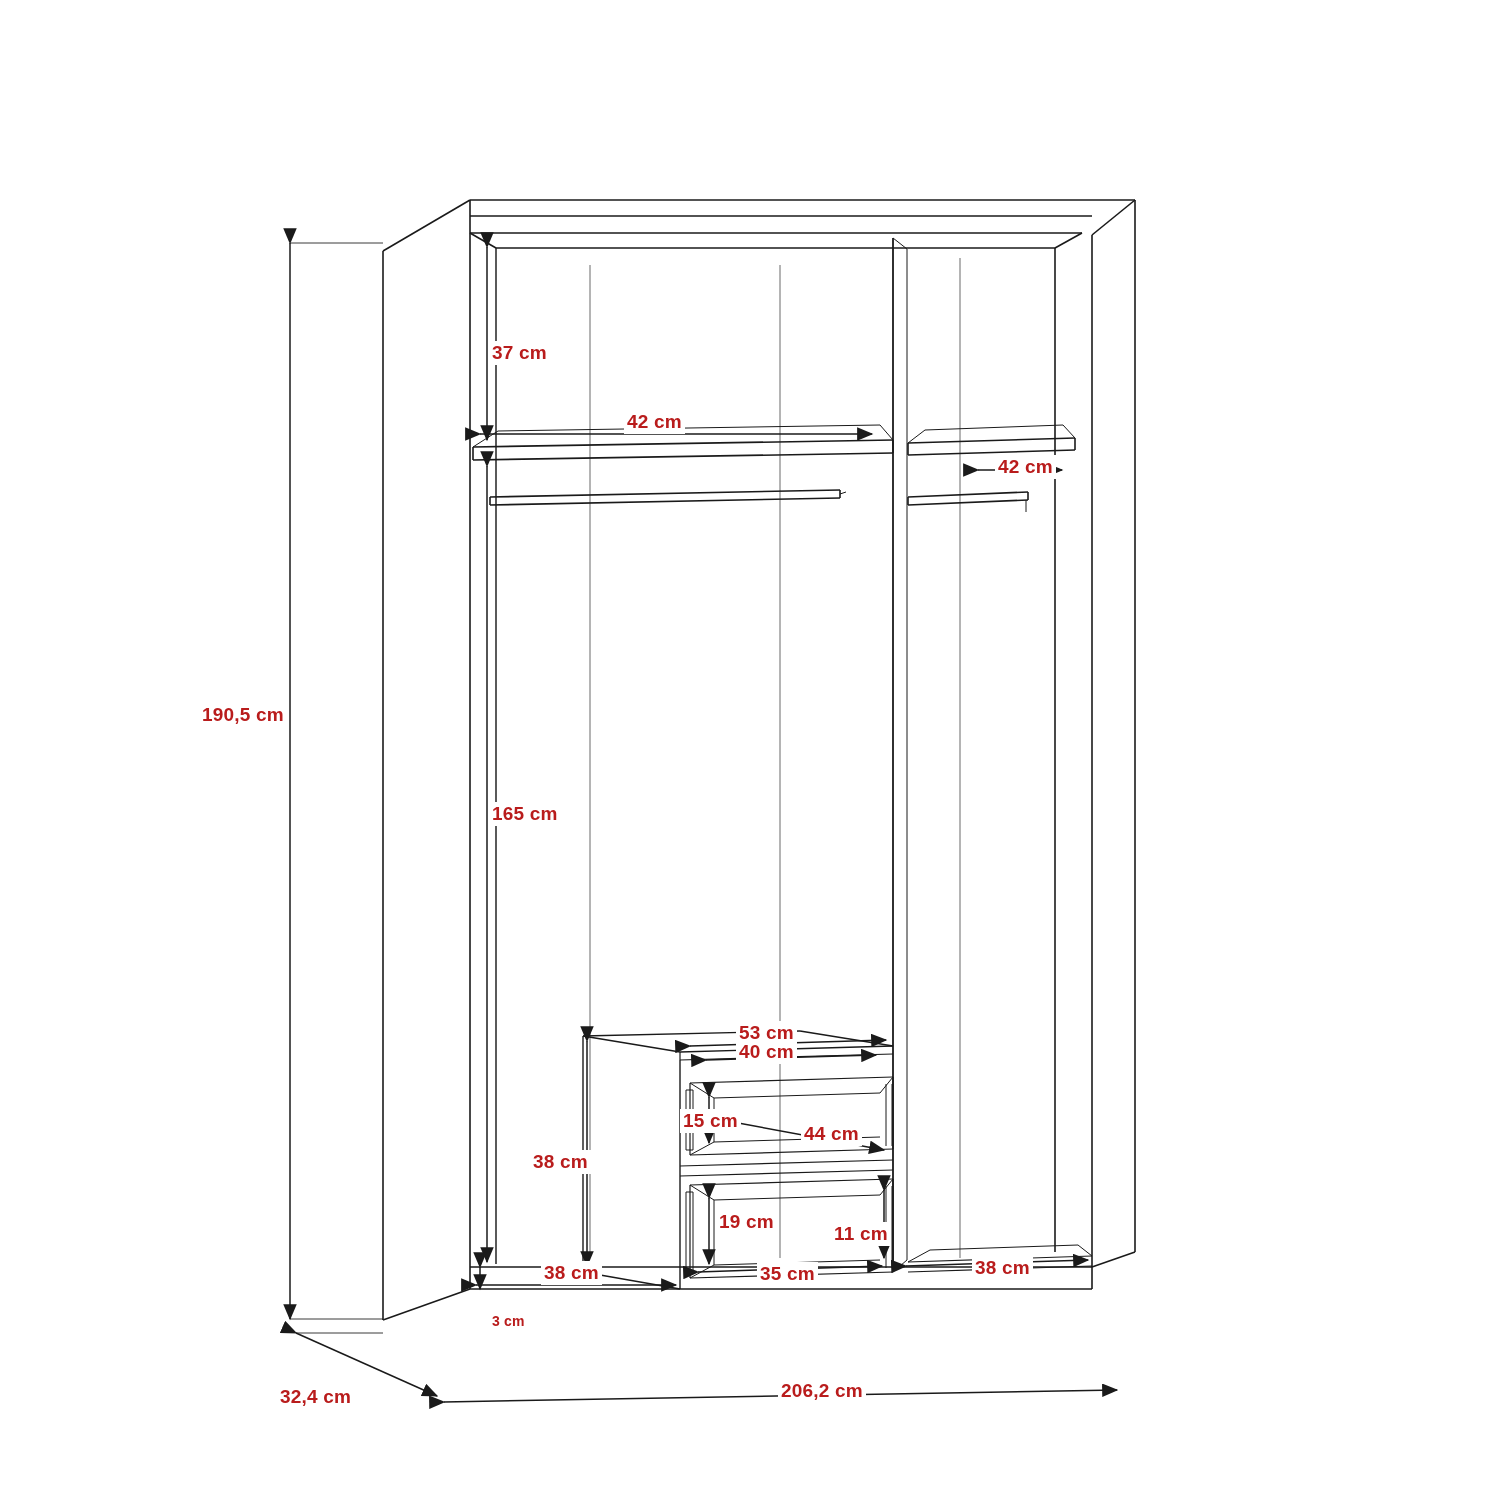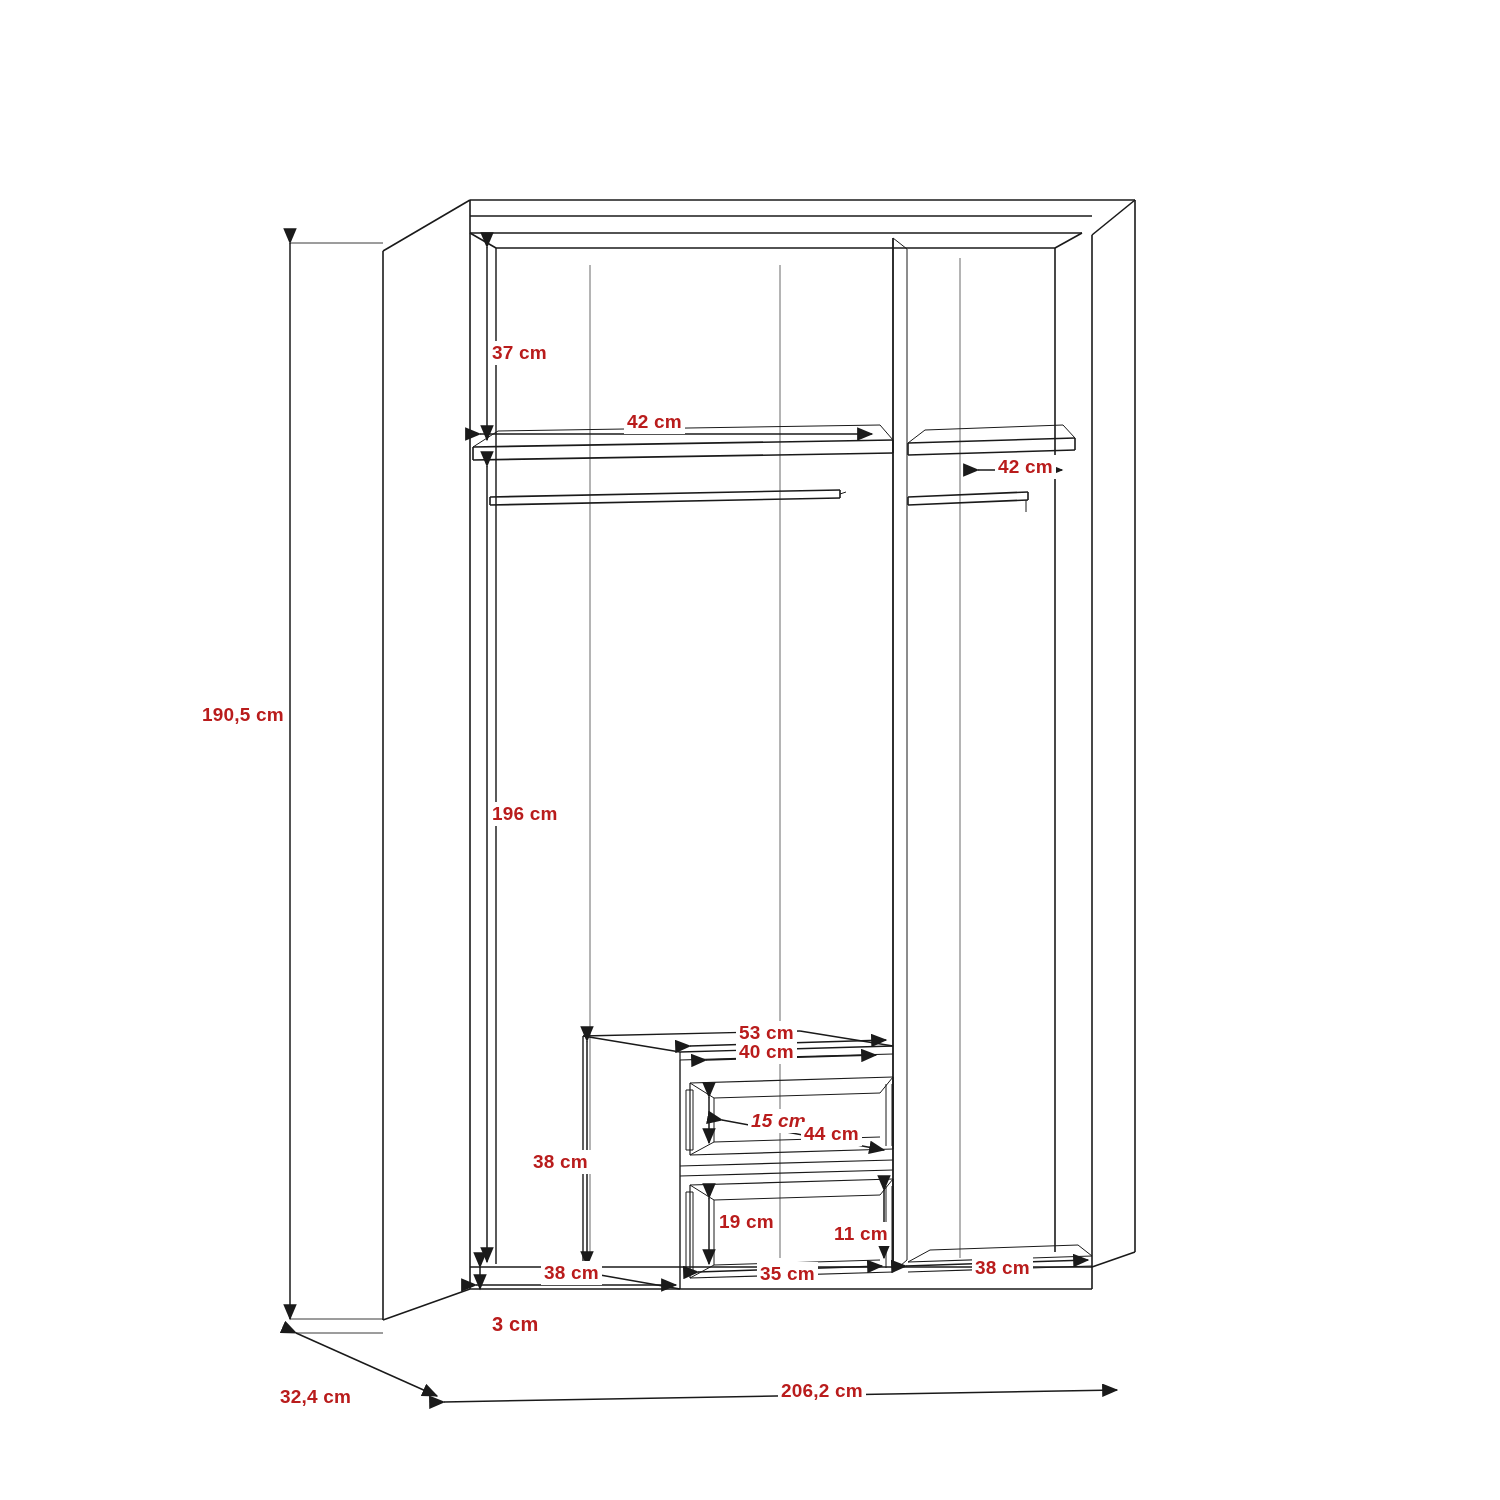--- a/index.html
+++ b/index.html
@@ -27,21 +27,21 @@
     font-family: "Liberation Sans", sans-serif;
     font-size: 19px;
     font-weight: bold;
     color: #b91c1c;
     white-space: nowrap;
     background: #ffffff;
     padding: 1px 3px;
     letter-spacing: 0.2px;
   }
   .dim-label.small {
-    font-size: 20px;
+    font-size: 14px;
   }
 </style>
 </head>
 <body>
 
 <div id="stage">
 
   <svg id="drawing" viewBox="0 0 1500 1500">
     <g fill="none" stroke="#1a1a1a" stroke-width="1.6" stroke-linejoin="miter" stroke-linecap="butt">
 
@@ -234,29 +234,29 @@
   </svg>
 
   <div class="dim-label" style="left:199px; top:703px;">190,5 cm</div>
 
   <div class="dim-label" style="left:489px; top:341px;">37 cm</div>
 
   <div class="dim-label" style="left:624px; top:410px;">42 cm</div>
 
   <div class="dim-label" style="left:995px; top:455px;text-align:center;">42 cm</div>
 
-  <div class="dim-label" style="left:489px; top:802px;">196 cm</div>
+  <div class="dim-label" style="left:489px; top:802px;">165 cm</div>
 
   <div class="dim-label" style="left:736px; top:1021px;">53 cm</div>
 
   <div class="dim-label" style="left:736px; top:1040px;">40 cm</div>
 
   <div class="dim-label" style="left:530px; top:1150px;">38 cm</div>
 
-  <div class="dim-label" style="left:748px; top:1109px;font-style:italic;">15 cm</div>
+  <div class="dim-label" style="left:680px; top:1109px;">15 cm</div>
 
   <div class="dim-label" style="left:801px; top:1122px;">44 cm</div>
 
   <div class="dim-label" style="left:716px; top:1210px;">19 cm</div>
 
   <div class="dim-label" style="left:831px; top:1222px;">11 cm</div>
 
   <div class="dim-label" style="left:757px; top:1262px;">35 cm</div>
 
   <div class="dim-label" style="left:541px; top:1261px;">38 cm</div>

